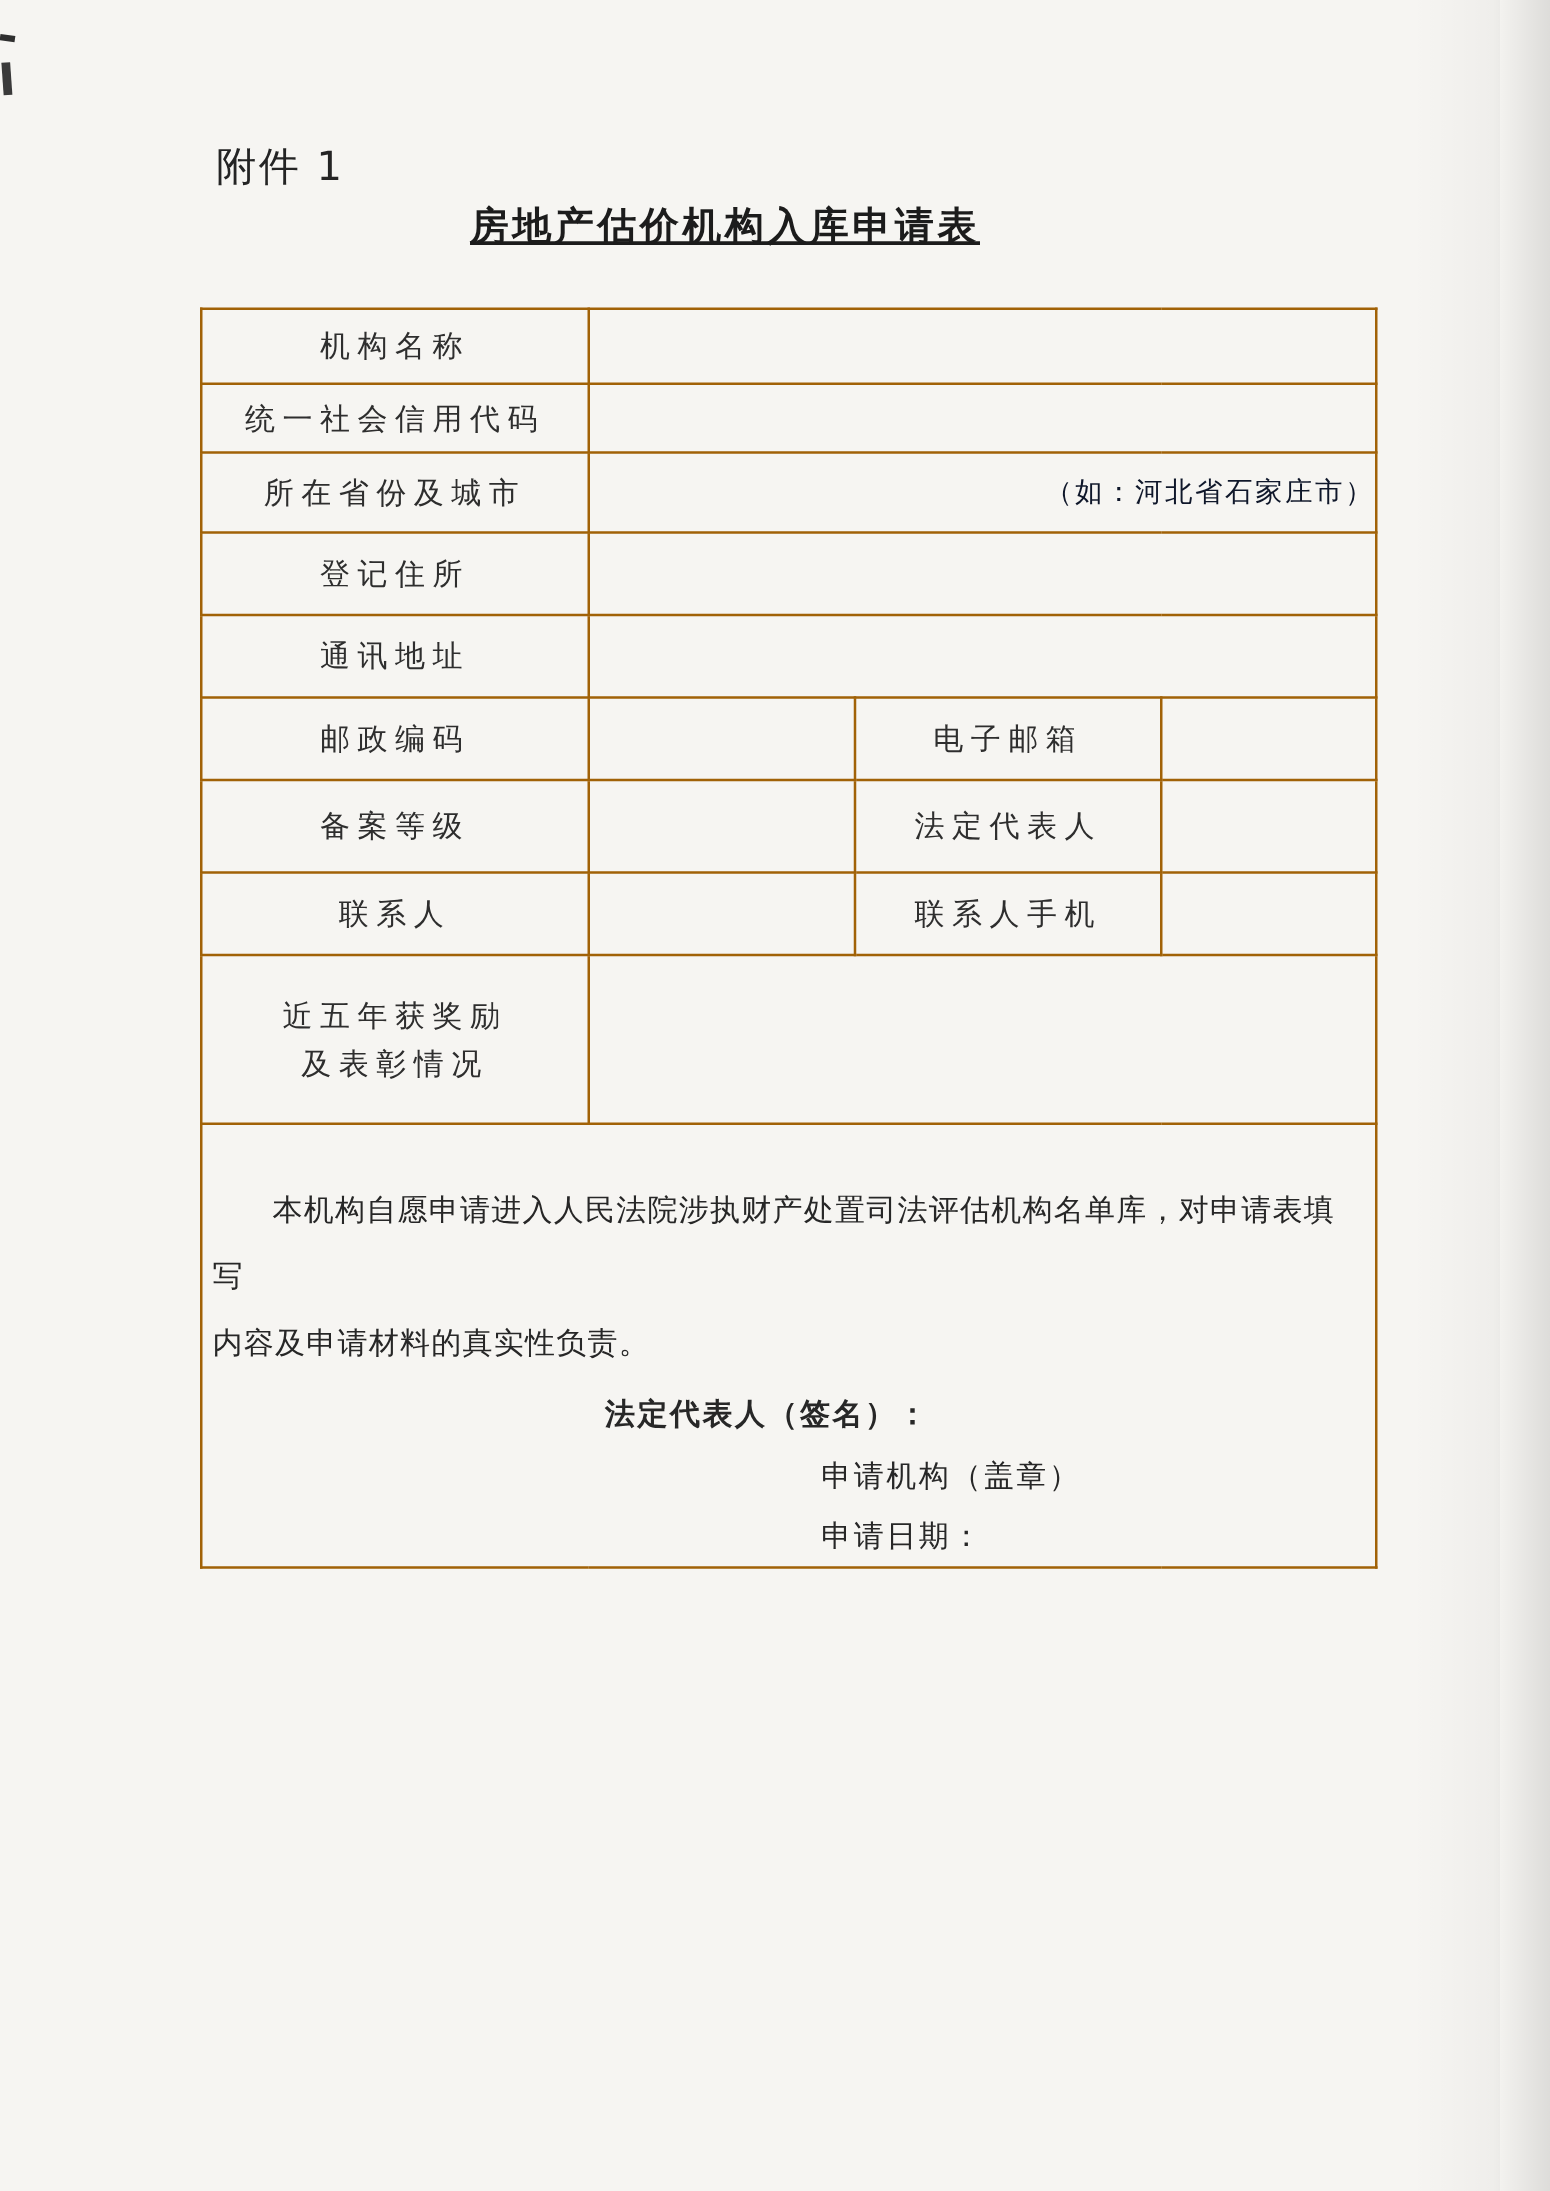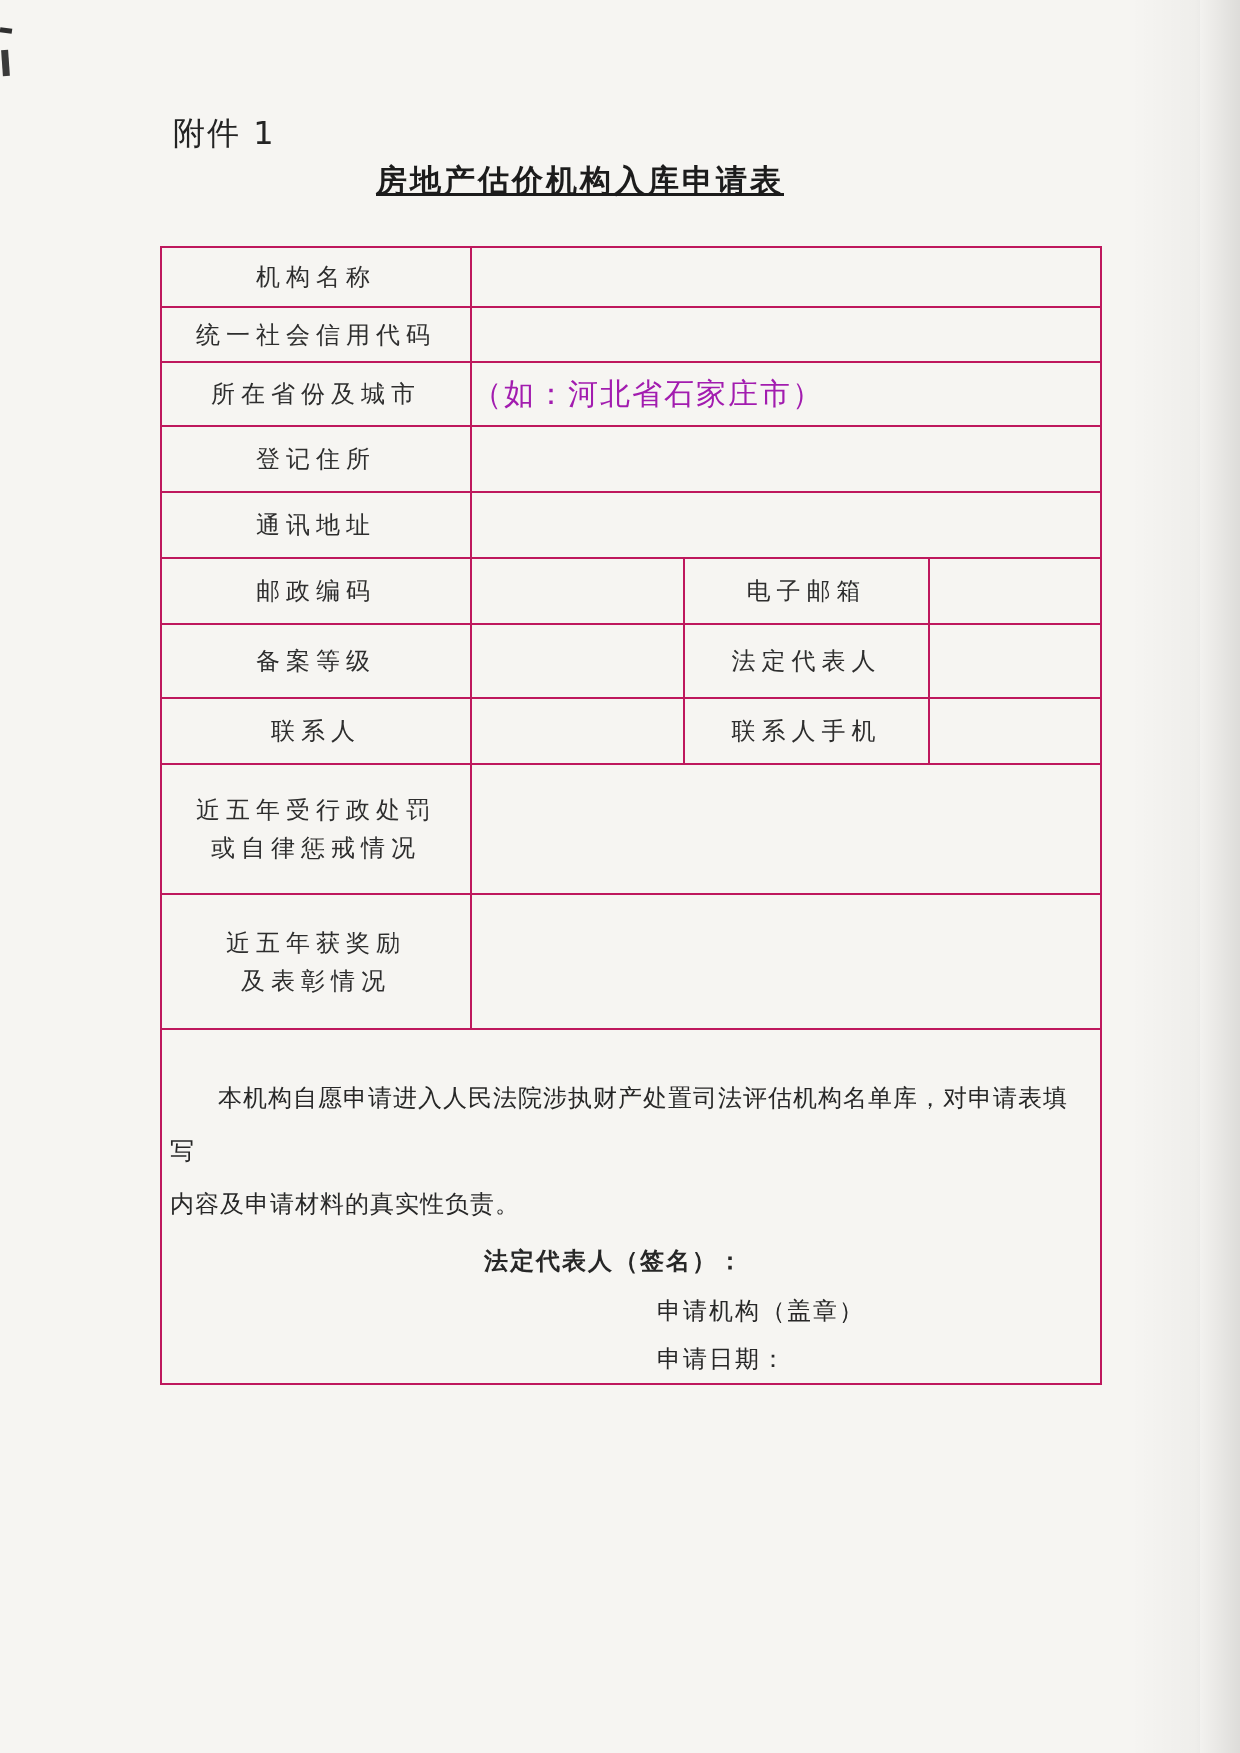--- a/index.html
+++ b/index.html
@@ -62,37 +62,37 @@
     text-decoration: underline;
   }
   table.form {
     position: absolute;
     left: 160px; top: 246px;
     width: 940px;
     border-collapse: collapse;
     table-layout: fixed;
   }
   table.form td {
-    border: 2px solid #be185d;
+    border: 2px solid #a16207;
     padding: 0;
     vertical-align: middle;
   }
   .label-cell {
     text-align: center;
     font-size: 24px;
     letter-spacing: 6px;
     color: #2e2e2e;
     white-space: pre-line;
     line-height: 38px;
   }
   .value-cell {
-    text-align: left;
-    font-size: 30px;
+    text-align: right;
+    font-size: 22px;
     letter-spacing: 2px;
-    color: #a21caf;
+    color: #0f172a;
   }
   .decl-cell {
     vertical-align: top;
   }
   .decl-par {
     margin-top: 42px;
     padding: 0 30px 0 8px;
     font-size: 24px;
     line-height: 53px;
     letter-spacing: 1px;
@@ -171,25 +171,20 @@
     </tr>
 
     <tr style="height:66px">
       <td class="label-cell">联系人</td>
       <td class="value-cell"></td>
       <td class="label-cell">联系人手机</td>
       <td class="value-cell"></td>
     </tr>
 
 
-    <tr style="height:130px">
-      <td class="label-cell">近五年受行政处罚
-或自律惩戒情况</td>
-      <td class="value-cell" colspan="3"></td>
-    </tr>
 
     <tr style="height:135px">
       <td class="label-cell">近五年获奖励
 及表彰情况</td>
       <td class="value-cell" colspan="3"></td>
     </tr>
 
     <tr style="height:345px">
       <td class="decl-cell" colspan="4">
         <div class="decl-par">

